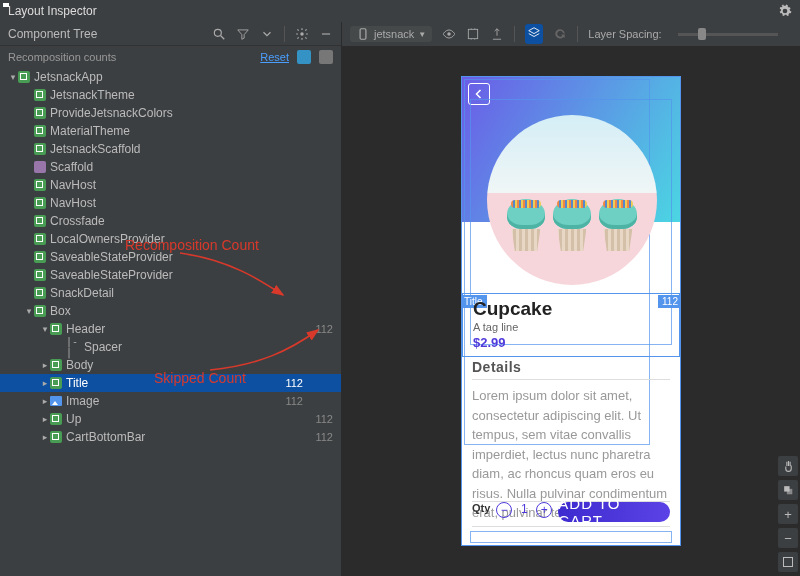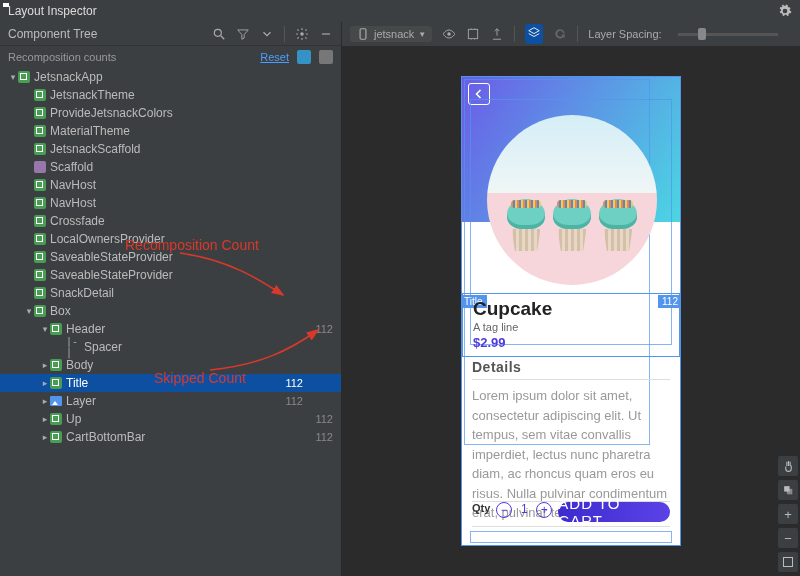--- a/index.html
+++ b/index.html
@@ -260,21 +260,21 @@
           <span class="chev">▸</span>
           <span class="cicon compose"></span>
           <span class="label">Title</span>
           <span class="cnt">112</span>
           <span class="cnt2"></span>
         </div>
         <div class="row">
           <span class="indent" style="width:40px"></span>
           <span class="chev">▸</span>
           <span class="cicon img"></span>
-          <span class="label">Layer</span>
+          <span class="label">Image</span>
           <span class="cnt">112</span>
           <span class="cnt2"></span>
         </div>
         <div class="row">
           <span class="indent" style="width:40px"></span>
           <span class="chev">▸</span>
           <span class="cicon compose"></span>
           <span class="label">Up</span>
           <span class="cnt"></span>
           <span class="cnt2">112</span>

